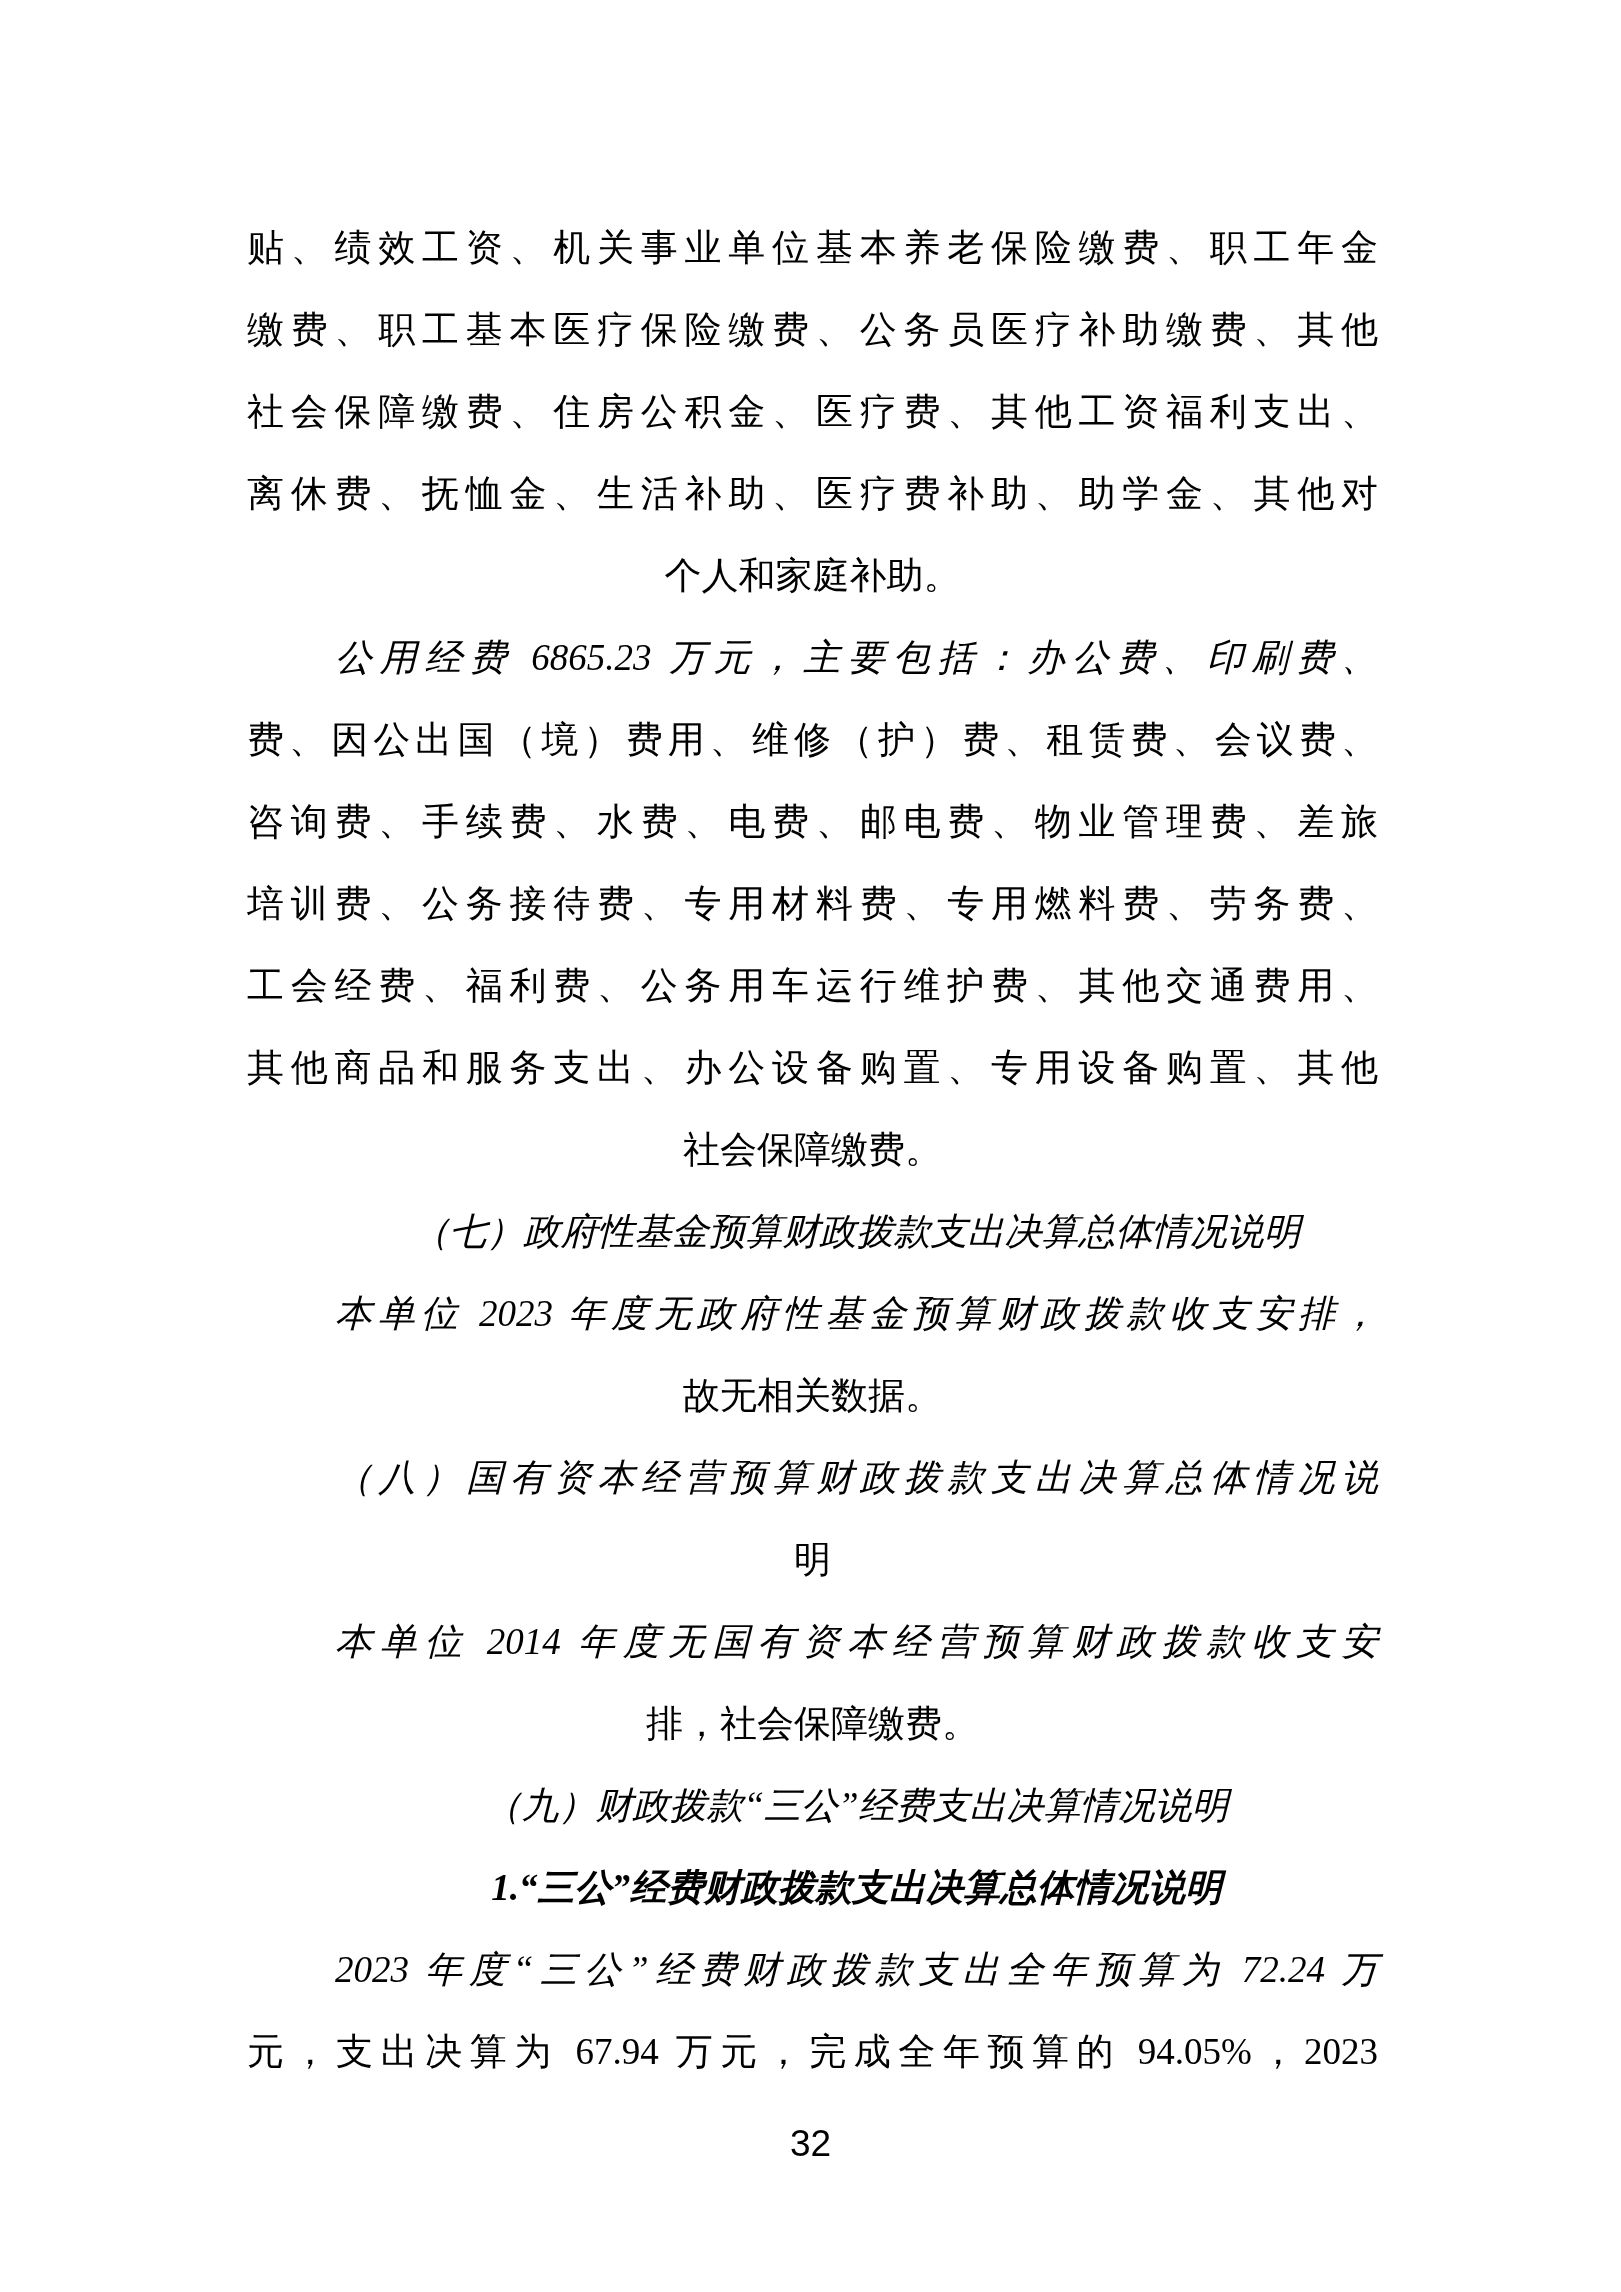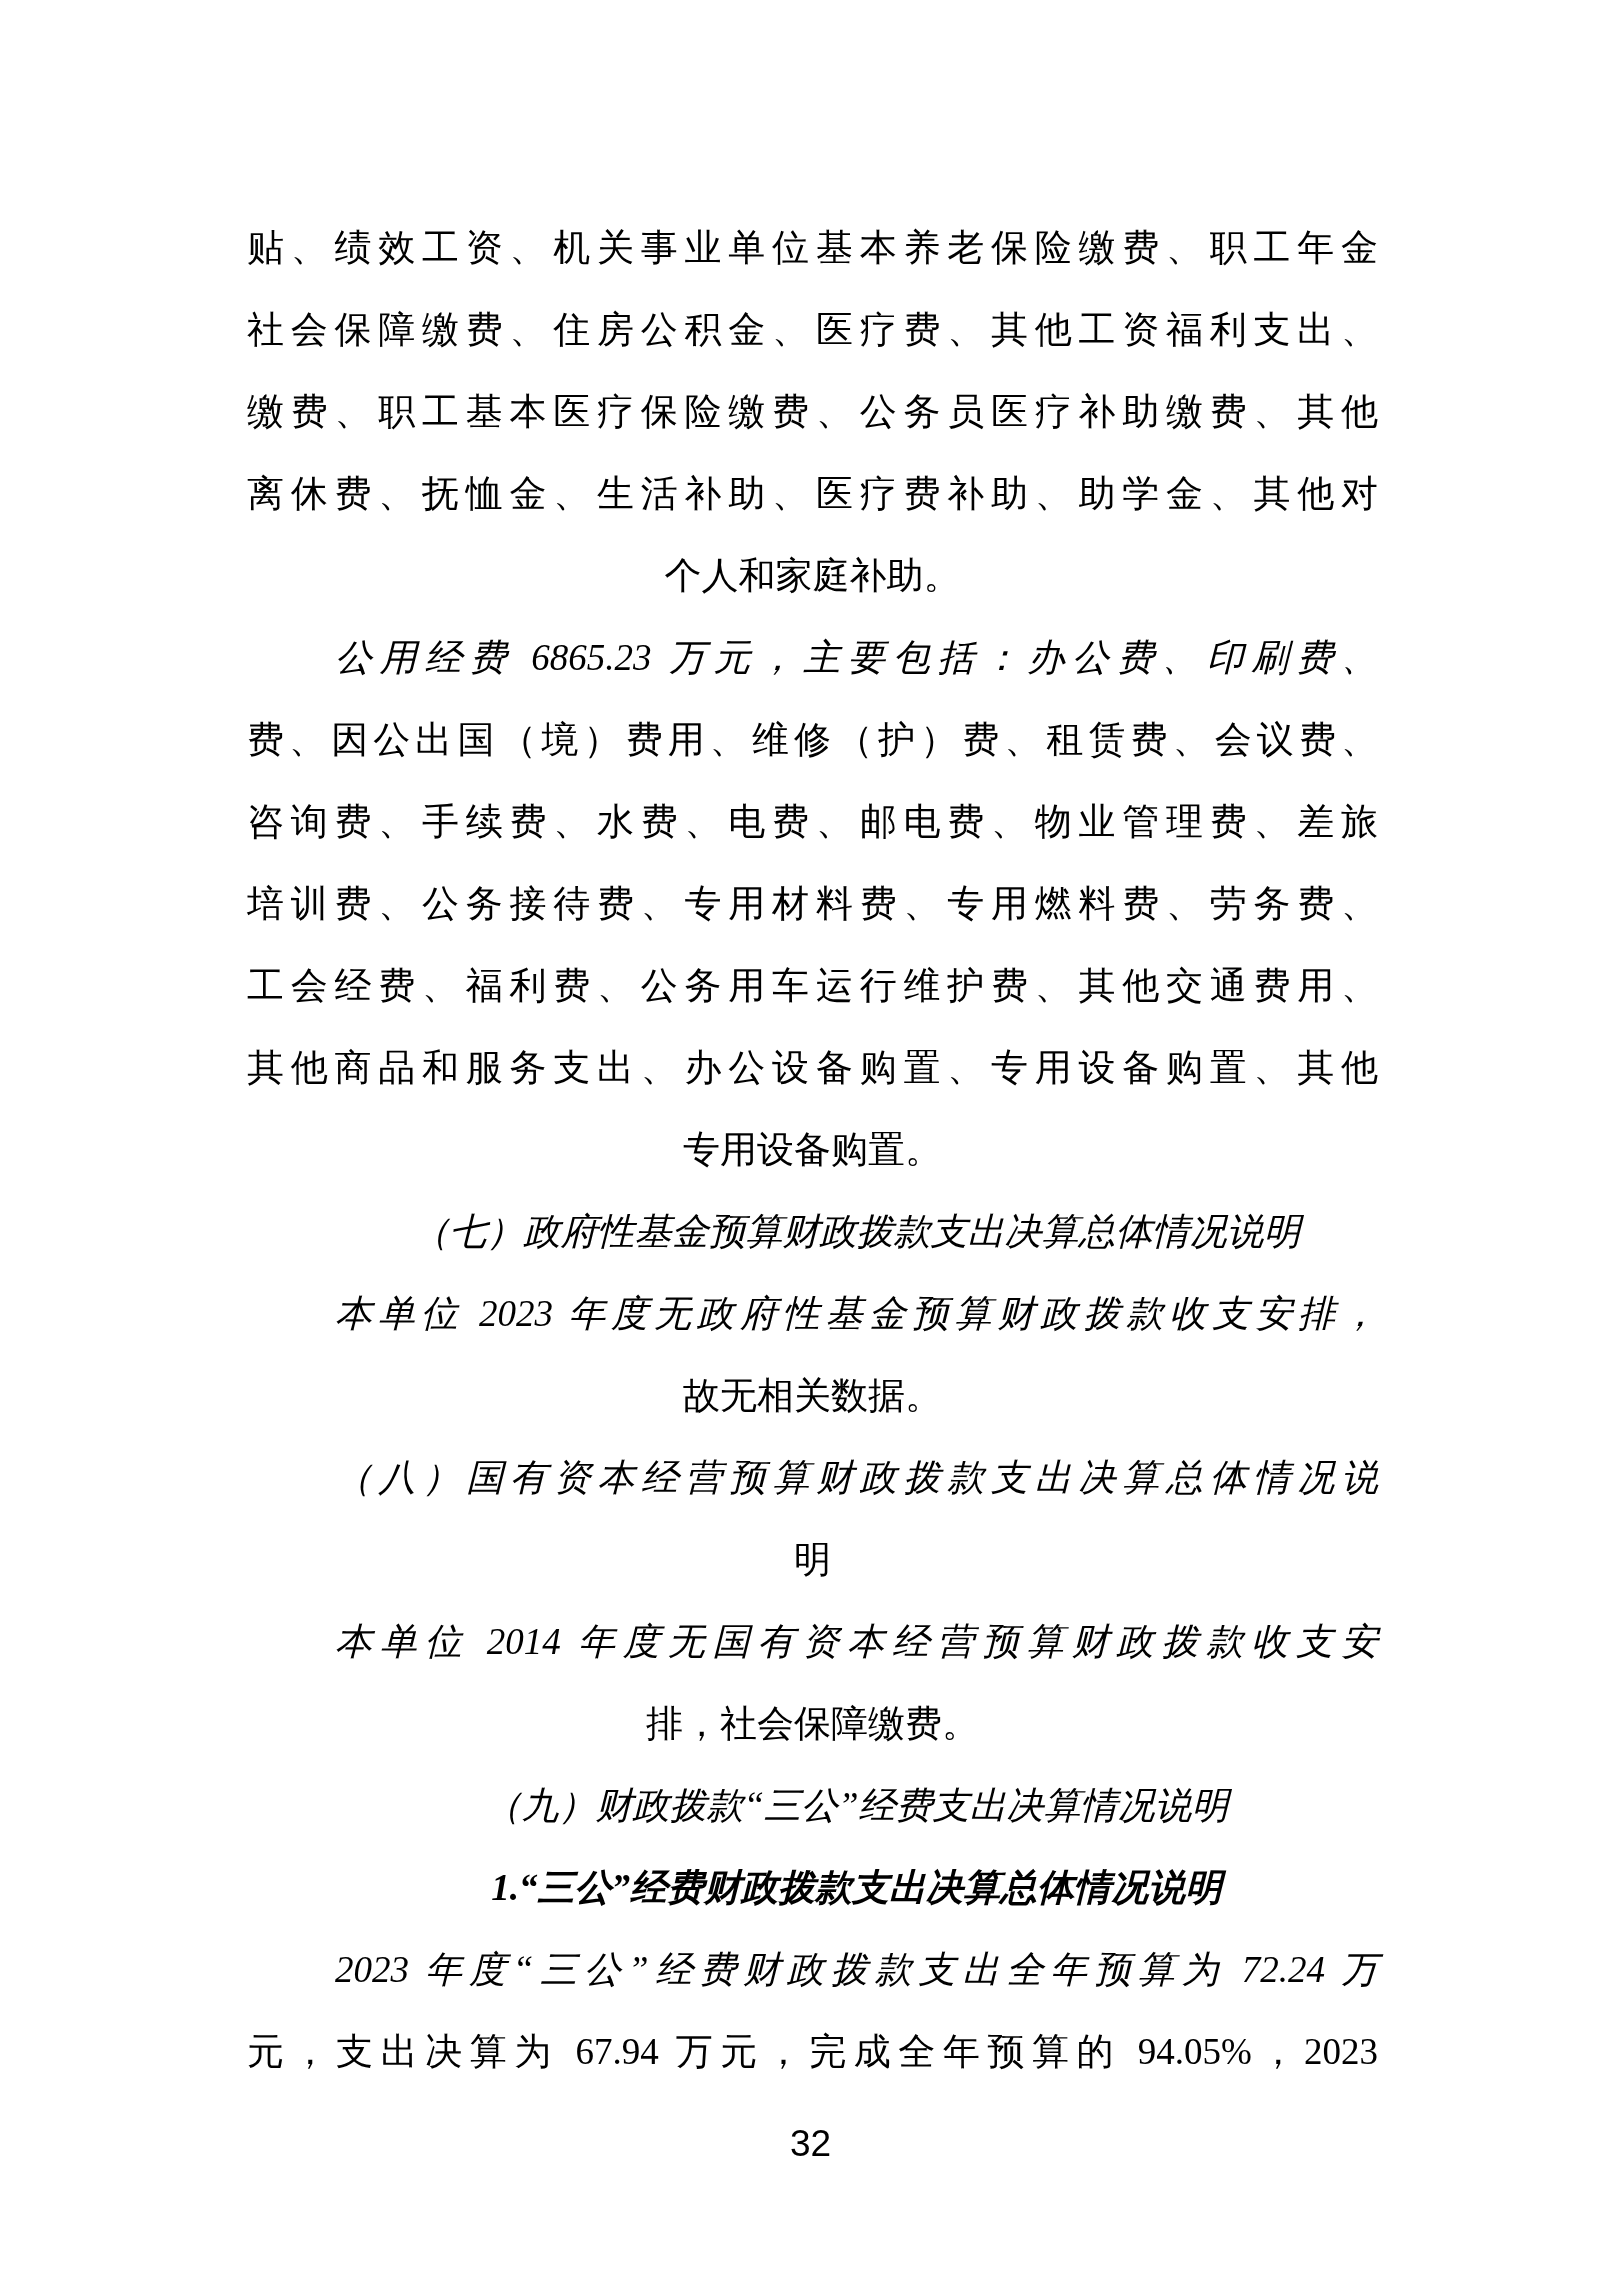--- a/index.html
+++ b/index.html
@@ -53,31 +53,31 @@
     font-family: "Liberation Sans", "DejaVu Sans", sans-serif;
     color: #000000;
   }
 </style>
 </head>
 <body>
 
 <div class="page">
   <div class="textblock">
       <div class="line j">贴、绩效工资、机关事业单位基本养老保险缴费、职工年金</div>
+      <div class="line j">缴费、职工基本医疗保险缴费、公务员医疗补助缴费、其他</div>
       <div class="line j">社会保障缴费、住房公积金、医疗费、其他工资福利支出、</div>
-      <div class="line j">缴费、职工基本医疗保险缴费、公务员医疗补助缴费、其他</div>
       <div class="line j">离休费、抚恤金、生活补助、医疗费补助、助学金、其他对</div>
       <div class="line">个人和家庭补助。</div>
       <div class="line j i">公用经费 6865.23 万元，主要包括：办公费、印刷费、</div>
       <div class="line j">费、因公出国（境）费用、维修（护）费、租赁费、会议费、</div>
       <div class="line j">咨询费、手续费、水费、电费、邮电费、物业管理费、差旅</div>
       <div class="line j">培训费、公务接待费、专用材料费、专用燃料费、劳务费、</div>
       <div class="line j">工会经费、福利费、公务用车运行维护费、其他交通费用、</div>
       <div class="line j">其他商品和服务支出、办公设备购置、专用设备购置、其他</div>
-      <div class="line">专用设备购置。</div>
+      <div class="line">社会保障缴费。</div>
       <div class="line i">（七）政府性基金预算财政拨款支出决算总体情况说明</div>
       <div class="line j i">本单位 2023 年度无政府性基金预算财政拨款收支安排，</div>
       <div class="line">故无相关数据。</div>
       <div class="line j i">（八）国有资本经营预算财政拨款支出决算总体情况说</div>
       <div class="line">明</div>
       <div class="line j i">本单位 2014 年度无国有资本经营预算财政拨款收支安</div>
       <div class="line">排，社会保障缴费。</div>
       <div class="line i">（九）财政拨款“三公”经费支出决算情况说明</div>
       <div class="line i b">1.“三公”经费财政拨款支出决算总体情况说明</div>
       <div class="line j i">2023 年度“三公”经费财政拨款支出全年预算为 72.24 万</div>

